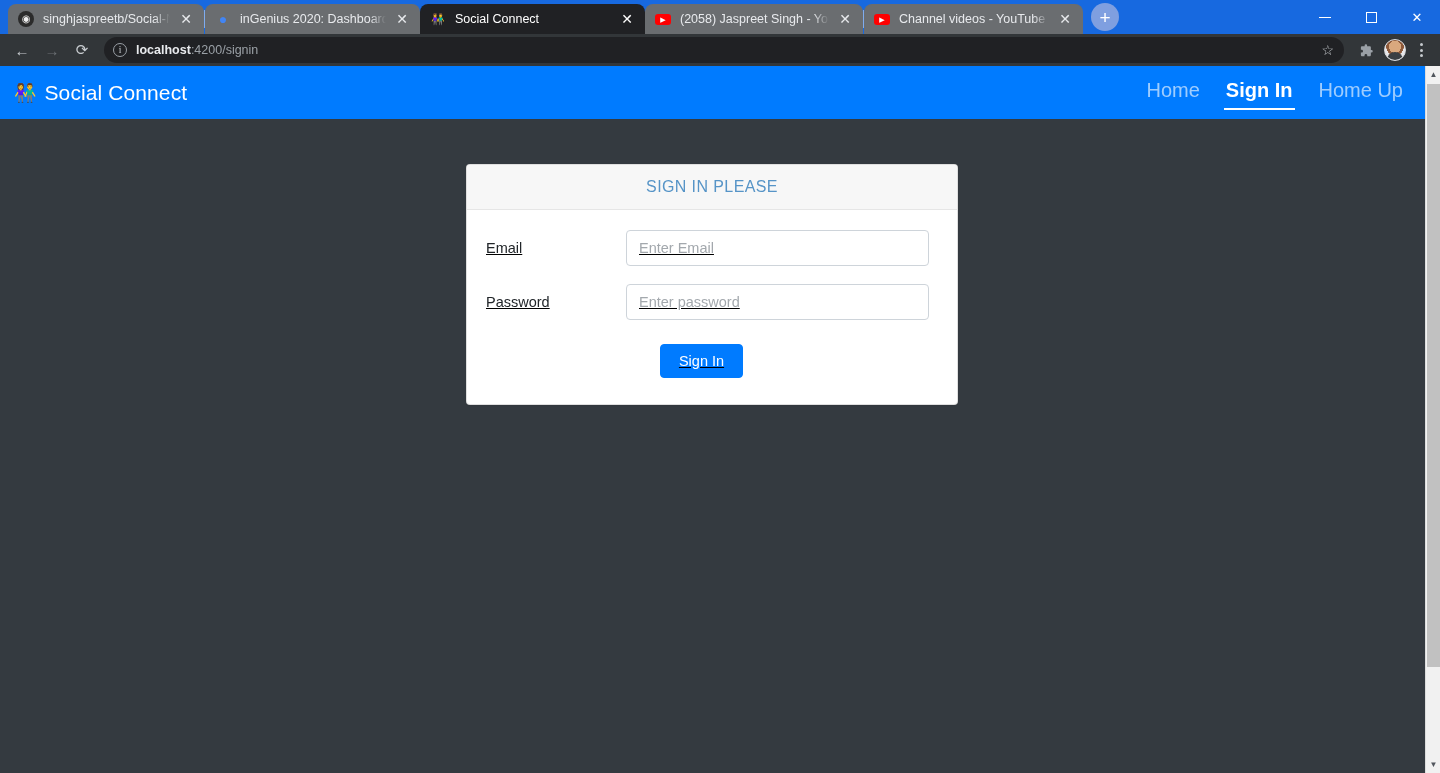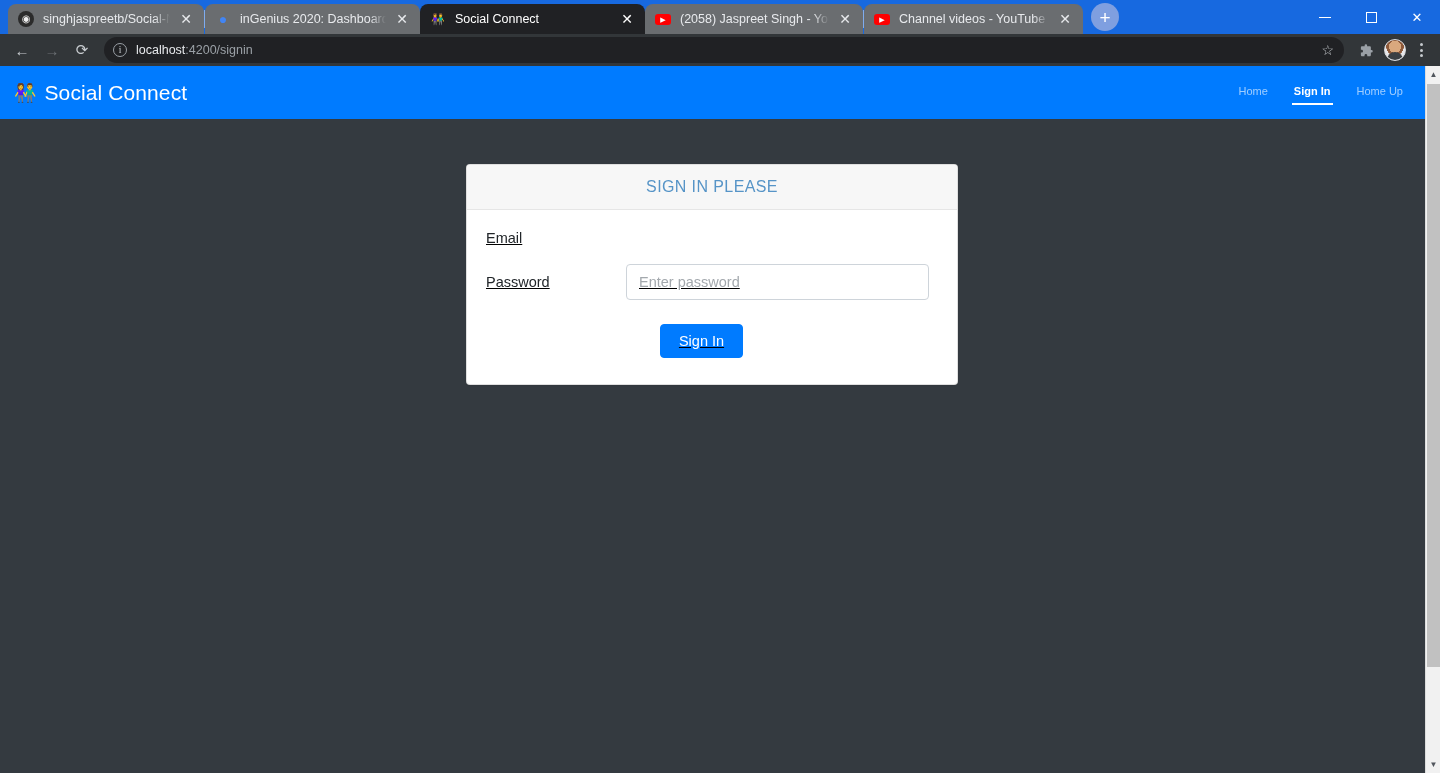--- a/index.html
+++ b/index.html
@@ -137,21 +137,21 @@
     border-radius: 50%;
     color: #c5c9cd;
     font-size: 9.5px;
     line-height: 12px;
     text-align: center;
     font-family: "Liberation Serif", serif;
     margin-right: 9px;
     flex: 0 0 14px;
   }
   .url { font-size: 12.5px; color: #9aa0a6; white-space: nowrap; }
-  .url b { color: #e8eaed; font-weight: normal; }
+  .url b { color: #e8eaed; font-weight: bold; }
   .star {
     margin-left: auto;
     color: #c5c9cd;
     font-size: 14px;
   }
   .tb-icon {
     width: 28px; height: 28px;
     display: flex; align-items: center; justify-content: center;
     color: #9aa0a6;
     font-size: 14px;
@@ -212,21 +212,21 @@
   }
 
   .nav {
     margin-left: auto;
     display: flex;
     align-items: center;
     gap: 22px;
     padding-right: 4px;
   }
   .nav-link {
-    font-size: 11px;
+    font-size: 20px;
     color: rgba(255,255,255,0.62);
     padding: 4px 2px 8px 2px;
     position: relative;
   }
   .nav-link.active {
     color: #ffffff;
     font-weight: bold;
   }
   .nav-link.active::after {
     content: "";
@@ -418,20 +418,21 @@
     </div>
 
     <div class="card">
       <div class="card-header">
         <span class="card-header-title">SIGN IN PLEASE</span>
       </div>
       <div class="card-body">
 
         <div class="form-row">
           <label class="form-label">Email</label>
+          <input class="form-control" type="text" placeholder="Enter Email" style="">
         </div>
 
         <div class="form-row">
           <label class="form-label">Password</label>
           <input class="form-control" type="text" placeholder="Enter password" style="">
         </div>
 
         <div class="btn-row">
           <button class="btn-primary">Sign In</button>
         </div>

